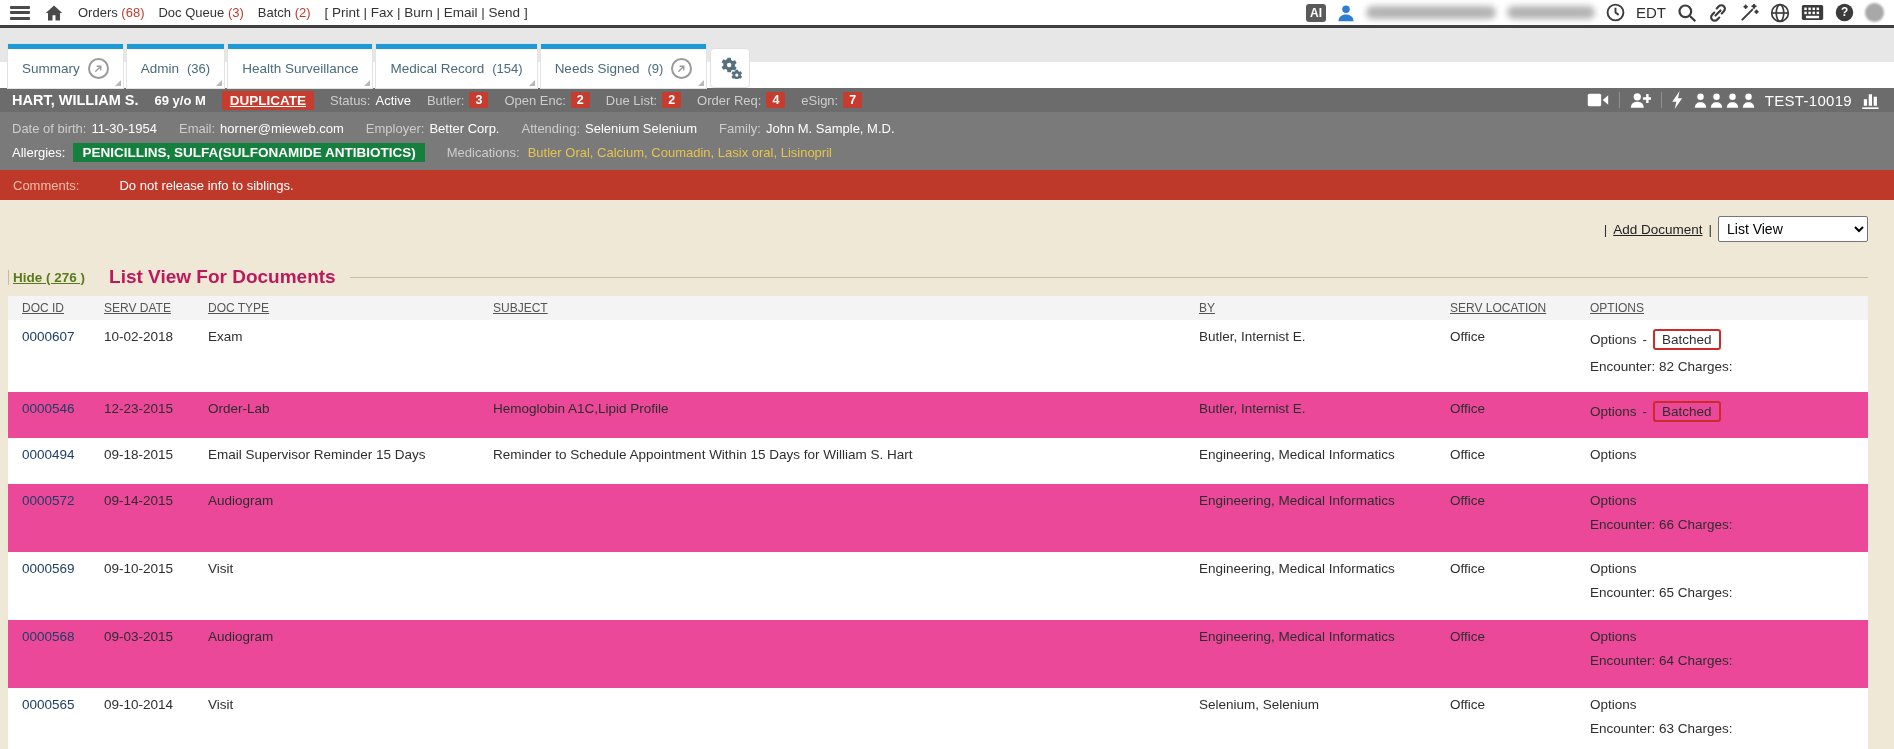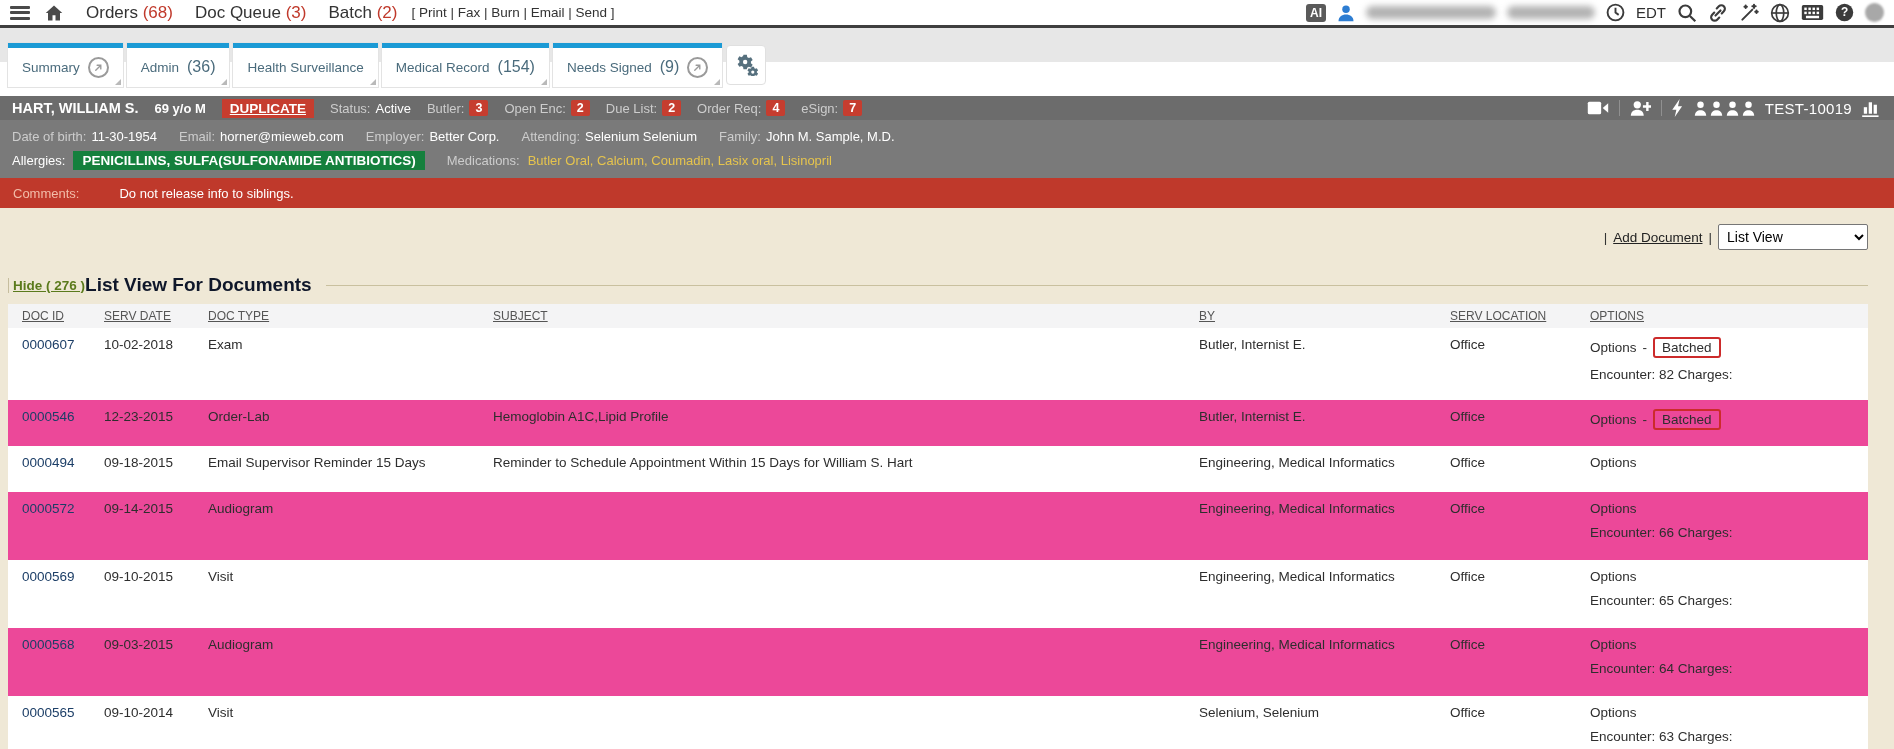--- a/index.html
+++ b/index.html
@@ -6,41 +6,41 @@
   html,body { width:1894px; height:749px; overflow:hidden; background:#fff;
     font-family:"Liberation Sans", sans-serif; font-size:13px; color:#333; }
 
   
   .topbar { height:28px; background:#fff; display:flex; align-items:center;
     padding:0 10px; gap:14px; border-bottom:3px solid #3f3f3f; }
   .topbar-left { display:flex; align-items:center; gap:14px; }
   .hamburger { width:20px; height:14px; display:flex; flex-direction:column;
     justify-content:space-between; cursor:pointer; }
   .hamburger div { height:3px; background:#4a4a4a; border-radius:1px; }
-  .menu-item { color:#333; font-size:17px; white-space:nowrap; cursor:pointer;margin-left:8px; }
+  .menu-item { color:#333; font-size:13px; white-space:nowrap; cursor:pointer; }
   .menu-item .cnt { color:#c0392b; }
   .actions-group { color:#333; font-size:13.5px; white-space:nowrap; }
   .topbar-right { margin-left:auto; display:flex; align-items:center; gap:11px; }
   .ai-badge { background:#5a5a5a; color:#fff; font-weight:bold; font-size:12px;
     padding:2px 4px; border-radius:3px; }
   .redact { background:#b3b3b3; border-radius:7px; filter:blur(3px); height:13px; }
   .redact.name { width:130px; } .redact.role { width:88px; }
   .tz { font-size:15px; color:#2f2f2f; }
   .icon { display:inline-flex; align-items:center; justify-content:center; }
   .icon svg { display:block; }
   .avatar-circle { width:19px; height:19px; border-radius:50%; background:#a8a8a8;
     filter:blur(1px); }
 
   
-  .tabstrip { height:68px; background:linear-gradient(#e7e7e7 0 34px,#ffffff 34px);
-    display:flex; align-items:center; gap:4px; padding:5px 8px 0 8px; }
+  .tabstrip { height:60px; background:linear-gradient(#e7e7e7 0 34px,#ffffff 34px);
+    display:flex; align-items:flex-end; gap:4px; padding:5px 8px 0 8px; }
   .tab { position:relative; height:44px; background:#fff; border-top:5px solid #1b9ad5;
     display:flex; align-items:center; gap:8px; padding:0 14px; cursor:pointer;
     color:#4a6b7c; font-size:13.5px; box-shadow:0 0 0 1px #e3e3e3; }
-  .tab .cnt { font-size:16px; }
+  .tab .cnt { font-size:13px; }
   .tab::after { content:""; position:absolute; right:2px; bottom:2px;
     border-left:6px solid transparent; border-bottom:6px solid #b9b9b9; }
   .tab.active { background:#1b9ad5; border-top-color:#1b9ad5; color:#fff;
     font-weight:bold; border-radius:3px; box-shadow:none; height:42px; }
   .tab.active::after { display:none; }
   .tab.active .cnt { font-weight:bold; }
   .popout { width:21px; height:21px; border:2px solid #9a9a9a; border-radius:50%;
     display:inline-flex; align-items:center; justify-content:center; }
   .gear-btn { height:40px; width:40px; background:#fff; border:1px solid #e0e0e0;
     border-radius:4px; display:flex; align-items:center; justify-content:center;
@@ -81,21 +81,21 @@
   .adddoc-row { display:flex; justify-content:flex-end; align-items:center;
     gap:6px; padding:16px 26px 0 0; font-size:13.5px; }
   .adddoc-link { text-decoration:underline; color:#222; cursor:pointer; }
   .view-select { height:26px; width:150px; font-size:14px; border:1px solid #767676;
     border-radius:2px; background:#fff; padding:0 4px;
     font-family:"Liberation Sans", sans-serif; }
 
   .section-head { display:flex; align-items:center; margin:24px 26px 0 8px; }
   .hide-link { color:#5b7a1c; font-weight:bold; text-decoration:underline;
     font-size:13.5px; cursor:pointer; border-left:1px solid #c6bd9e; padding-left:4px; }
-  .section-title { color:#0f172a; font-weight:bold; font-size:19px; margin-left:0;
+  .section-title { color:#be185d; font-weight:bold; font-size:19px; margin-left:24px;
     white-space:nowrap; }
   .head-rule { flex:1; border-top:1px solid #c9c09f; margin-left:14px; }
 
   
   .doc-table { margin:8px 26px 0 8px; background:#fff; }
   .trow { display:grid;
     grid-template-columns:96px 104px 285px 706px 251px 140px 1fr; }
   .thead { background:#f4f4f5; height:24px; align-items:center; }
   .thead .th { font-size:12px; color:#555; text-decoration:underline;
     cursor:pointer; white-space:nowrap; }

